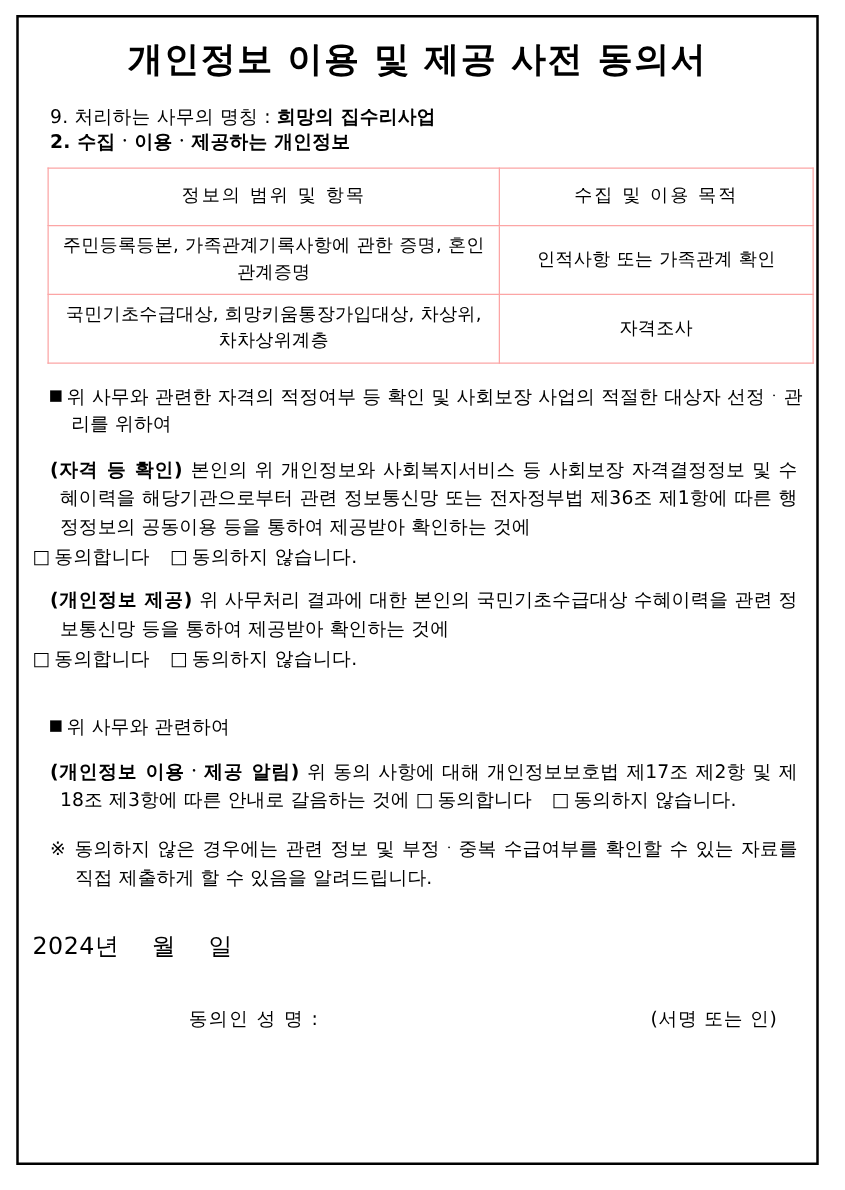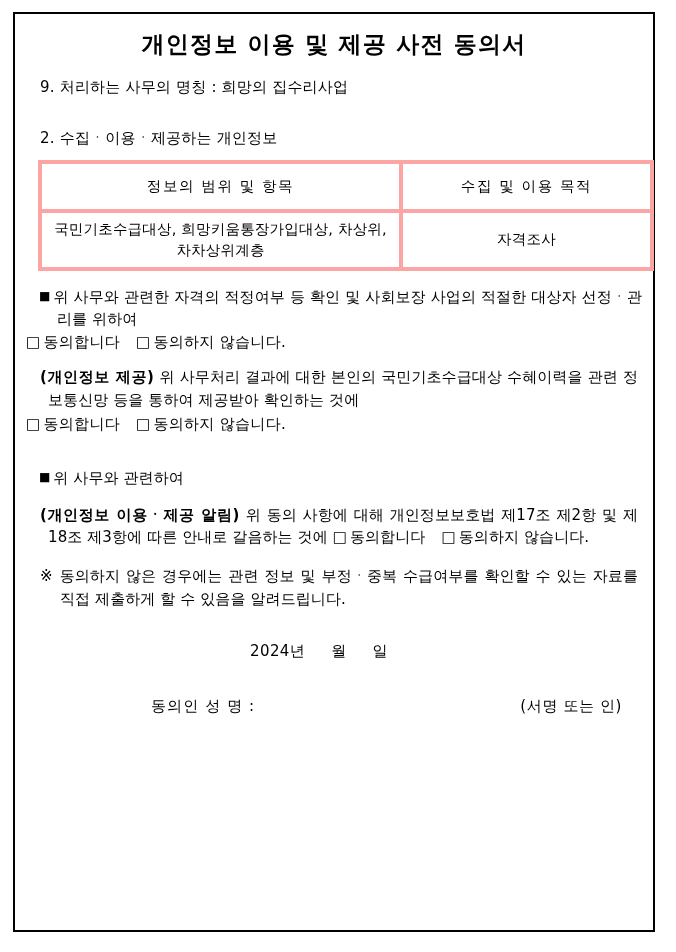--- a/index.html
+++ b/index.html
@@ -36,50 +36,51 @@
     top: 0;
     right: 0;
     bottom: 0;
     padding: 0 11px;
     box-sizing: border-box;
   }
 
   
   .doc-title {
     text-align: center;
-    font-size: 23px;
+    font-size: 28px;
     font-weight: bold;
     letter-spacing: 1.2px;
     margin: 16px 0 0 0;
     line-height: 1.25;
   }
 
   
   .num-item {
     font-size: 15px;
     margin: 19px 0 0 14px;
     line-height: 1.3;
     letter-spacing: 0.2px;
   }
   .num-item.second {
-    margin-top: 32px;
+    margin-top: 0;
+    font-weight: bold;
   }
   .b {
-    font-weight: normal;
+    font-weight: bold;
   }
 
   
   .info-table {
     border-collapse: collapse;
     width: 612px;
     margin: 11px 0 0 12px;
     table-layout: fixed;
   }
   .info-table td {
-    border: 4px solid #fca5a5;
+    border: 1px solid #fca5a5;
     text-align: center;
     vertical-align: middle;
     font-size: 14.5px;
     line-height: 1.45;
     padding: 6px 4px;
     letter-spacing: 0.2px;
   }
   .info-table .col-a { width: 361px; }
   .info-table .col-b { width: 251px; }
   .info-table tr.head td {
@@ -142,22 +143,22 @@
     font-size: 15px;
     margin: 16px 0 13px 14px;
     margin-right: 4px;
     line-height: 1.55;
     text-indent: -20px;
     padding-left: 20px;
     letter-spacing: 0.1px;
   }
 
   .date-line {
-    font-size: 15px;
-    text-align: center;
+    font-size: 19px;
+    text-align: left;
     margin: 30px 0 0 0;
     padding-right: 30px;
     letter-spacing: 0.4px;
   }
   .date-gap { display: inline-block; width: 26px; }
 
   .sign-line {
     font-size: 15px;
     margin: 36px 0 0 0;
     padding: 0 20px 0 125px;
@@ -185,31 +186,38 @@
       <table class="info-table">
         <colgroup>
           <col class="col-a">
             <col class="col-b">
         </colgroup>
         <tbody>
           <tr class="head">
             <td>정보의 범위 및 항목</td>
             <td>수집 및 이용 목적</td>
           </tr>
+          <tr class="r1">
+            <td>주민등록등본, 가족관계기록사항에 관한 증명, 혼인관계증명</td>
+            <td>인적사항 또는 가족관계 확인</td>
+          </tr>
           <tr class="r2">
             <td>국민기초수급대상, 희망키움통장가입대상, 차상위, 차차상위계층</td>
             <td>자격조사</td>
           </tr>
         </tbody>
       </table>
 
       <div class="sec-head just">
         <span class="sq">■</span><span>위 사무와 관련한 자격의 적정여부 등 확인 및 사회보장 사업의 적절한 대상자 선정ㆍ관리를 위하여</span>
       </div>
 
+      <div class="para just">
+        <span class="lead">(자격 등 확인)</span><span> 본인의 위 개인정보와 사회복지서비스 등 사회보장 자격결정정보 및 수혜이력을 해당기관으로부터 관련 정보통신망 또는 전자정부법 제36조 제1항에 따른 행정정보의 공동이용 등을 통하여 제공받아 확인하는 것에</span>
+      </div>
       <div class="choice-row">
         <span class="cb">□</span><span>동의합니다</span><span class="choice-gap"></span><span class="cb">□</span><span>동의하지 않습니다.</span>
       </div>
 
       <div class="para just">
         <span class="lead">(개인정보 제공)</span><span> 위 사무처리 결과에 대한 본인의 국민기초수급대상 수혜이력을 관련 정보통신망 등을 통하여 제공받아 확인하는 것에</span>
       </div>
       <div class="choice-row">
         <span class="cb">□</span><span>동의합니다</span><span class="choice-gap"></span><span class="cb">□</span><span>동의하지 않습니다.</span>
       </div>

